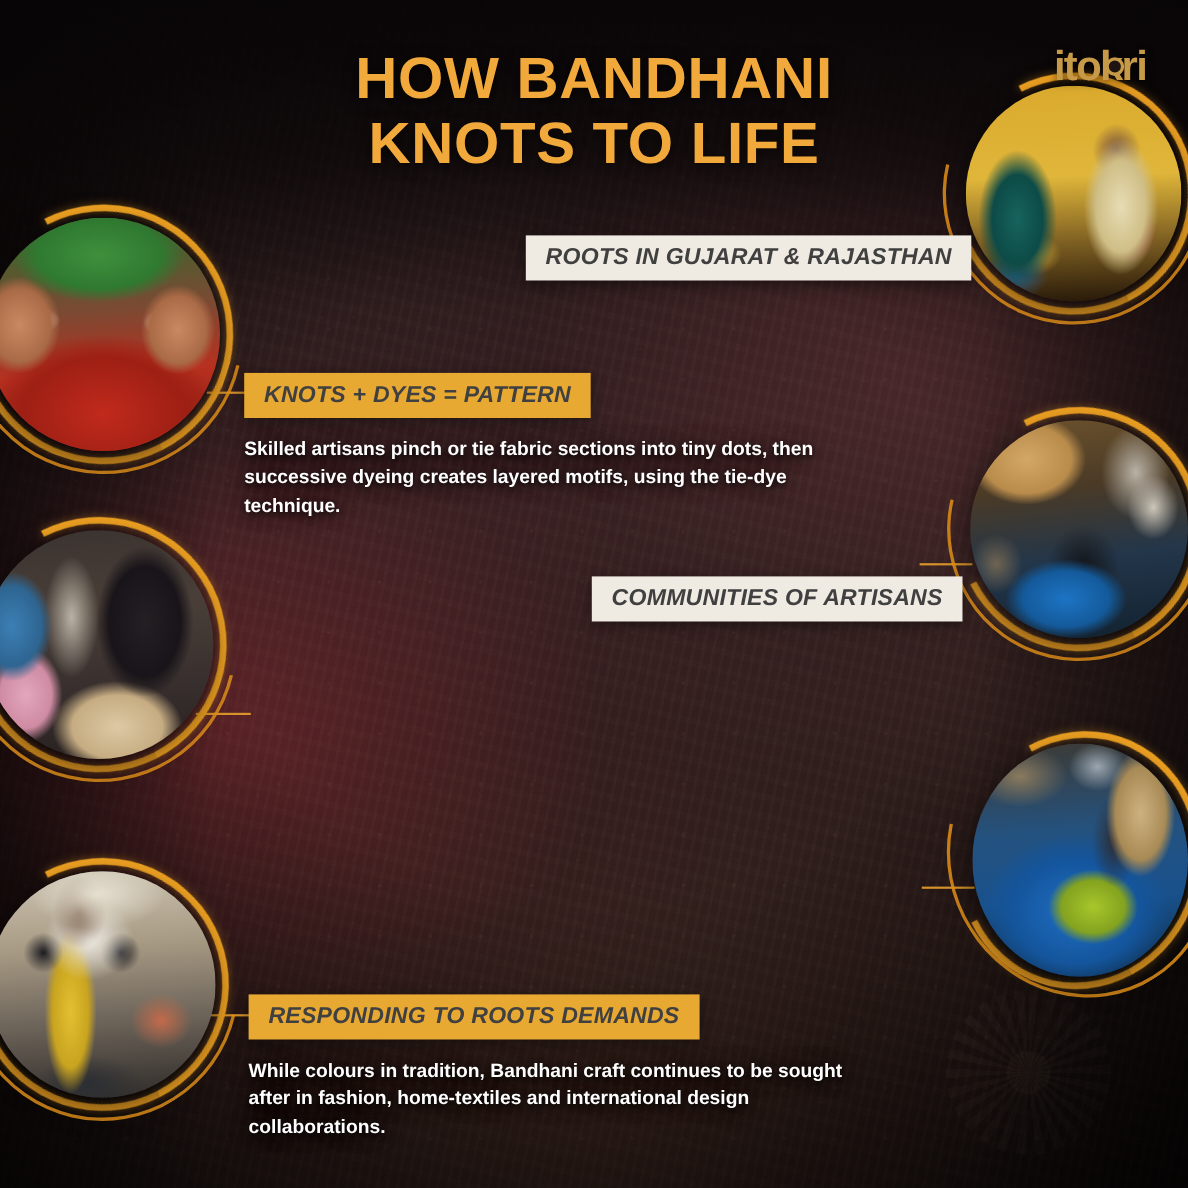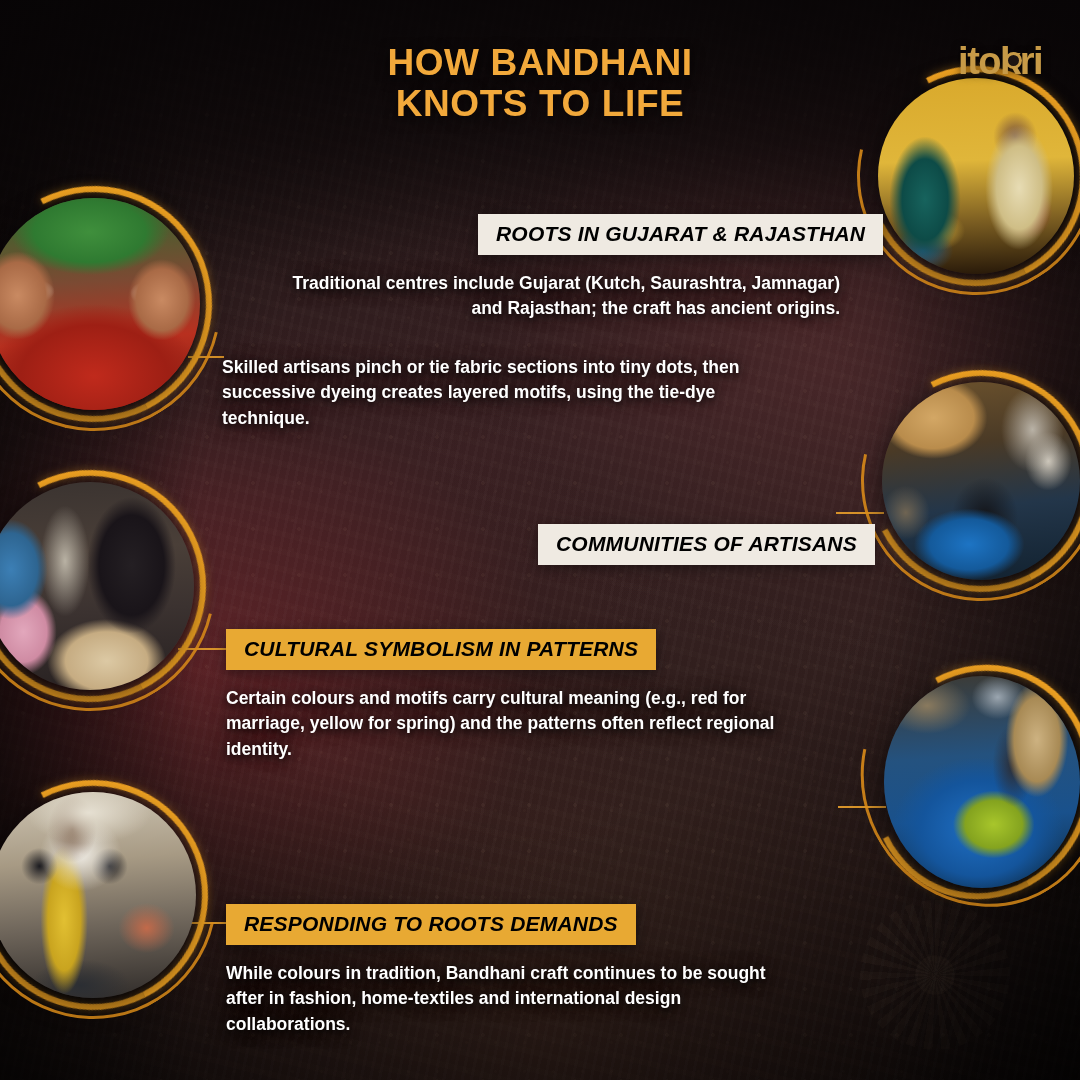--- a/index.html
+++ b/index.html
@@ -79,21 +79,21 @@
     background: linear-gradient(180deg, rgba(8,5,6,0.88) 0%, rgba(10,6,7,0.62) 13%, rgba(0,0,0,0) 26%);
   }
 
   
   .title {
     position: absolute;
     left: 0; right: 0;
     top: 42px;
     text-align: center;
     color: #F2A93B;
-    font-size: 37px;
+    font-size: 53px;
     font-weight: 800;
     line-height: 1.12;
     letter-spacing: 0.6px;
     text-shadow: 0 3px 14px rgba(0,0,0,0.75);
     z-index: 30;
   }
   .title .l2 { display: block; }
 
   .logo {
     position: absolute;
@@ -250,21 +250,21 @@
   
   .block { position: absolute; z-index: 25; }
 
   .banner {
     display: inline-block;
     padding: 8px 18px 9px;
     font-size: 21px;
     font-weight: 800;
     font-style: italic;
     letter-spacing: 0.2px;
-    color: #000000;
+    color: #404040;
     white-space: nowrap;
     box-shadow: 0 3px 12px rgba(0,0,0,0.45);
   }
   .banner.cream  { background: #EFEAE2; }
   .banner.amber  { background: #E8A933; }
 
   .body-text {
     margin-top: 16px;
     color: #FFFFFF;
     font-size: 17.5px;
@@ -340,35 +340,31 @@
 
   <div class="connector" style="left:840px; top:232px; width:42px;"></div>
   <div class="connector" style="left:836px; top:512px; width:48px;"></div>
   <div class="connector" style="left:838px; top:806px; width:48px;"></div>
   <div class="connector" style="left:188px; top:356px; width:36px;"></div>
   <div class="connector" style="left:178px; top:648px; width:50px;"></div>
   <div class="connector" style="left:186px; top:922px; width:42px;"></div>
 
   <div class="block" id="block-roots">
     <div class="banner cream">ROOTS IN GUJARAT &amp; RAJASTHAN</div>
-    <div class="body-text align-right">Traditional centres include Gujarat (Kutch, Saurashtra, Jamnagar) and Rajasthan; the craft has ancient origins.</div>
   </div>
 
   <div class="block" id="block-knots">
+    <div class="banner amber">KNOTS + DYES = PATTERN</div>
     <div class="body-text align-left">Skilled artisans pinch or tie fabric sections into tiny dots, then successive dyeing creates layered motifs, using the tie-dye technique.</div>
   </div>
 
   <div class="block" id="block-communities">
     <div class="banner cream">COMMUNITIES OF ARTISANS</div>
   </div>
 
-  <div class="block" id="block-cultural">
-    <div class="banner amber">CULTURAL SYMBOLISM IN PATTERNS</div>
-    <div class="body-text align-left">Certain colours and motifs carry cultural meaning (e.g., red for marriage, yellow for spring) and the patterns often reflect regional identity.</div>
-  </div>
 
 
   <div class="block" id="block-modern">
     <div class="banner amber">RESPONDING TO ROOTS DEMANDS</div>
     <div class="body-text align-left">While colours in tradition, Bandhani craft continues to be sought after in fashion, home-textiles and international design collaborations.</div>
   </div>
 
 </div>
 
 </body></html>

